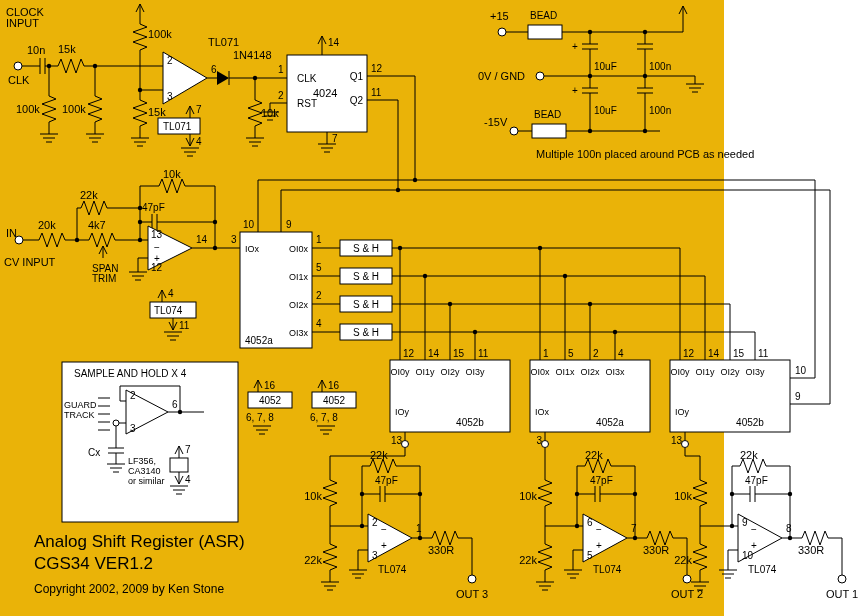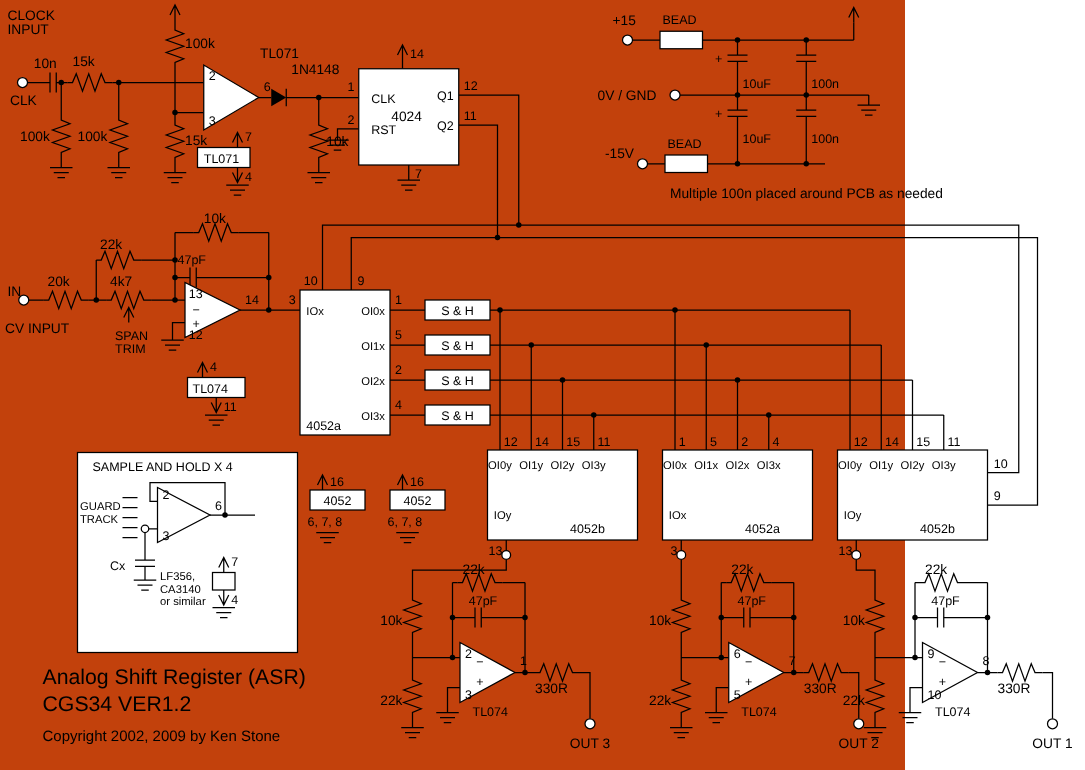--- a/index.html
+++ b/index.html
@@ -1,16 +1,16 @@
 <!DOCTYPE html>
 <html><head>
 <meta charset="utf-8">
 <style>
   html,body{margin:0;padding:0;background:#fff}
-  .wrap{position:relative;width:724px;height:616px;background:#c2410c;font-family:"Liberation Sans",sans-serif}
+  .wrap{position:relative;width:724px;height:616px;background:#eab308;font-family:"Liberation Sans",sans-serif}
   svg{display:block}
   svg path, svg use{stroke:#000;fill:none;stroke-width:1}
   svg rect{fill:#fff;stroke:#000;stroke-width:1}
   svg .tri{fill:#fff;stroke:#000;stroke-width:1}
   svg .solid{fill:#000;stroke:none}
   svg .dot{fill:#000;stroke:none}
   svg .jack{fill:#fff;stroke:#000}
   svg text{stroke:none;fill:#000;font-size:11px;font-family:"Liberation Sans",sans-serif}
   svg text.s{font-size:10px}
   svg text.xs{font-size:9px}

